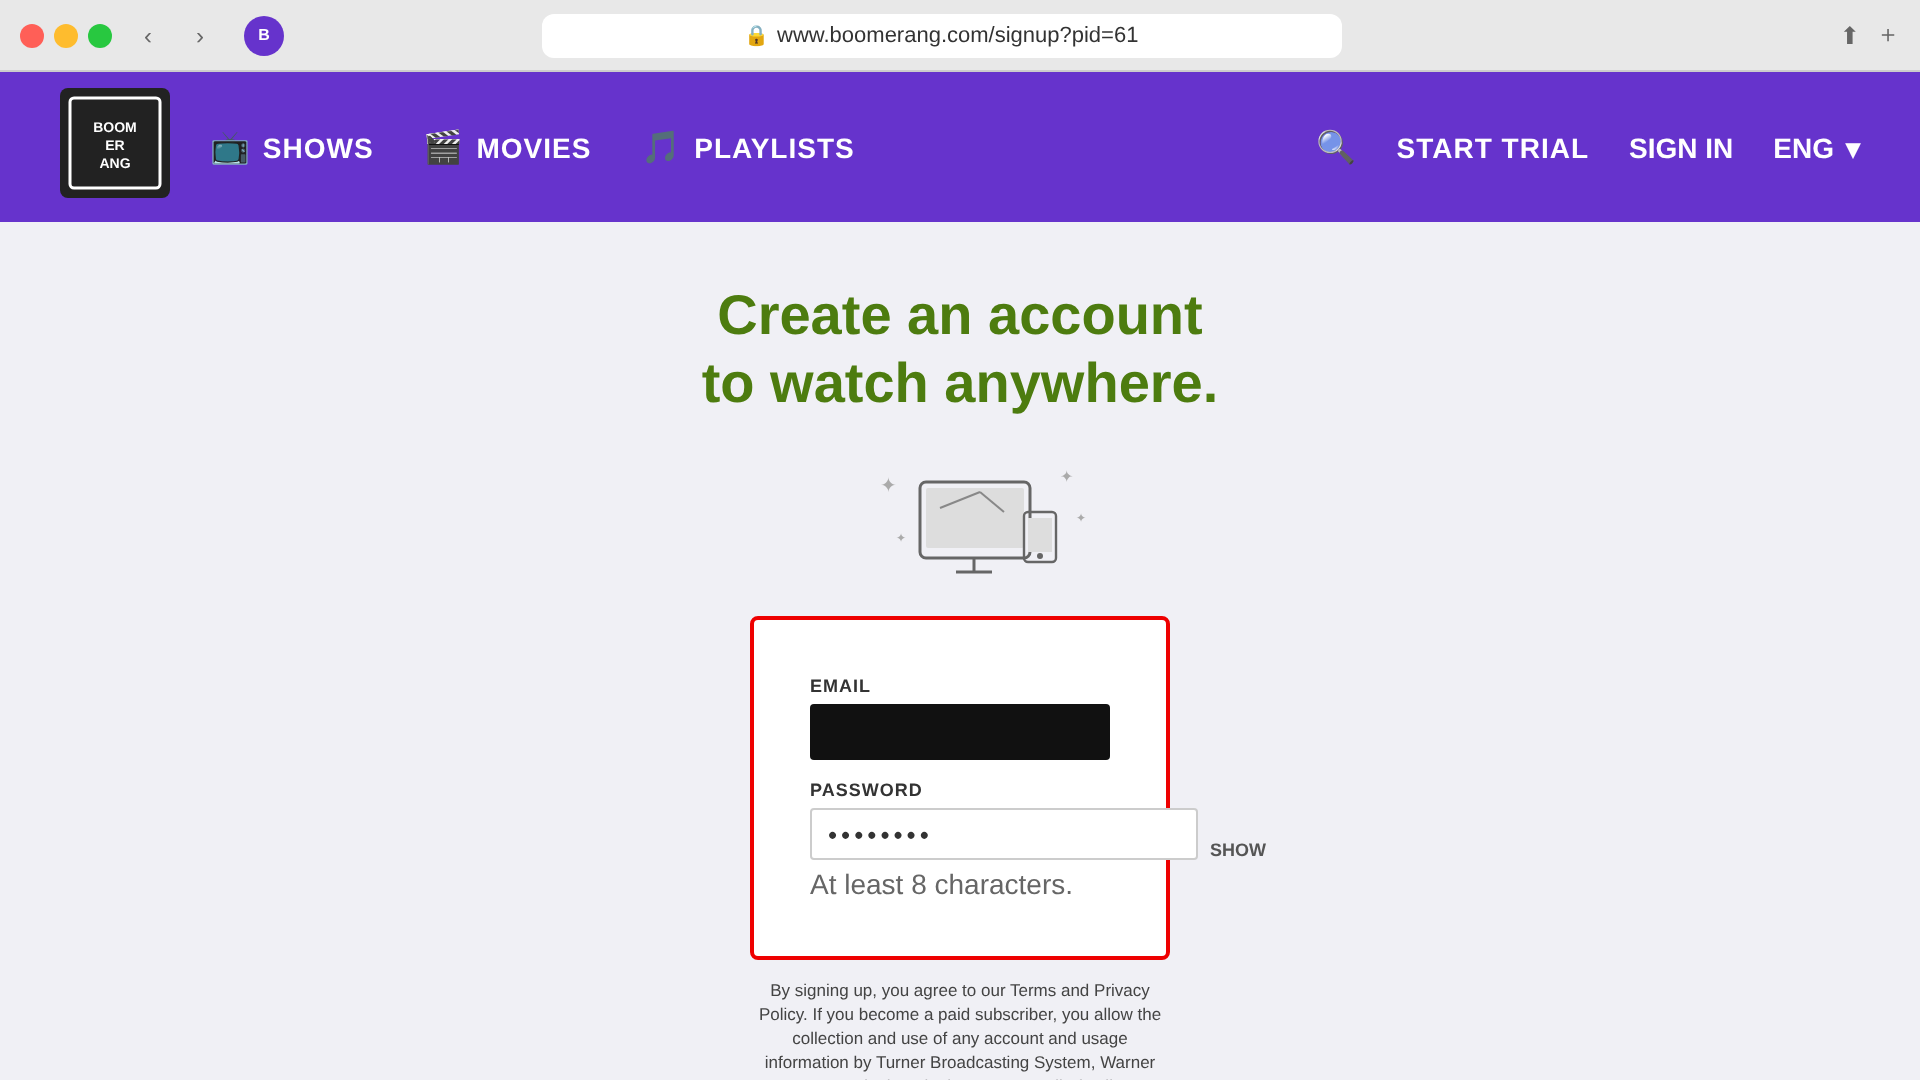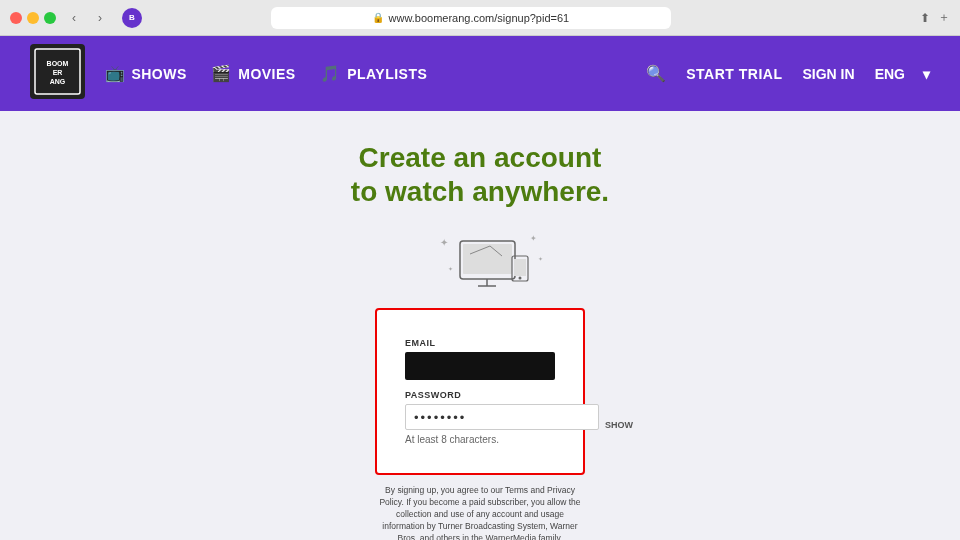--- a/index.html
+++ b/index.html
@@ -134,21 +134,21 @@
       cursor: pointer;
     }
 
     .lang-selector {
       color: white;
       font-size: 14px;
       font-weight: 600;
       cursor: pointer;
       display: flex;
       align-items: flex-end;
-      gap: 18px;
+      gap: 6px;
     }
 
     
     .main-content {
       background: #f0f0f5;
       padding: 30px 20px 20px;
       display: flex;
       flex-direction: column;
       align-items: center;
     }
@@ -220,21 +220,21 @@
       font-size: 9px;
       font-weight: 700;
       color: #555;
       background: none;
       border: none;
       cursor: pointer;
       white-space: nowrap;
     }
 
     .hint-text {
-      font-size: 10px;
+      font-size: 14px;
       color: #666;
     }
 
     
     .legal-text {
       width: 210px;
       font-size: 8.5px;
       color: #444;
       line-height: 1.4;
       text-align: center;

